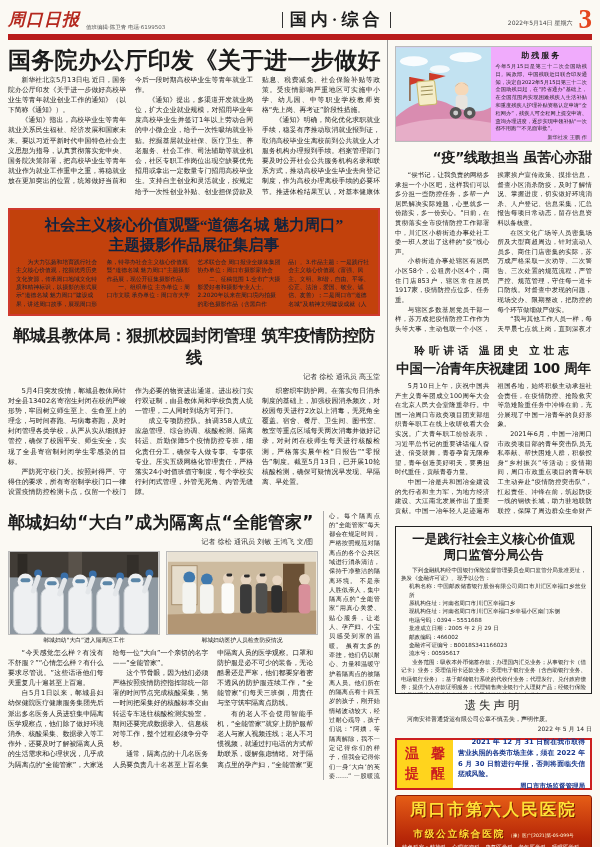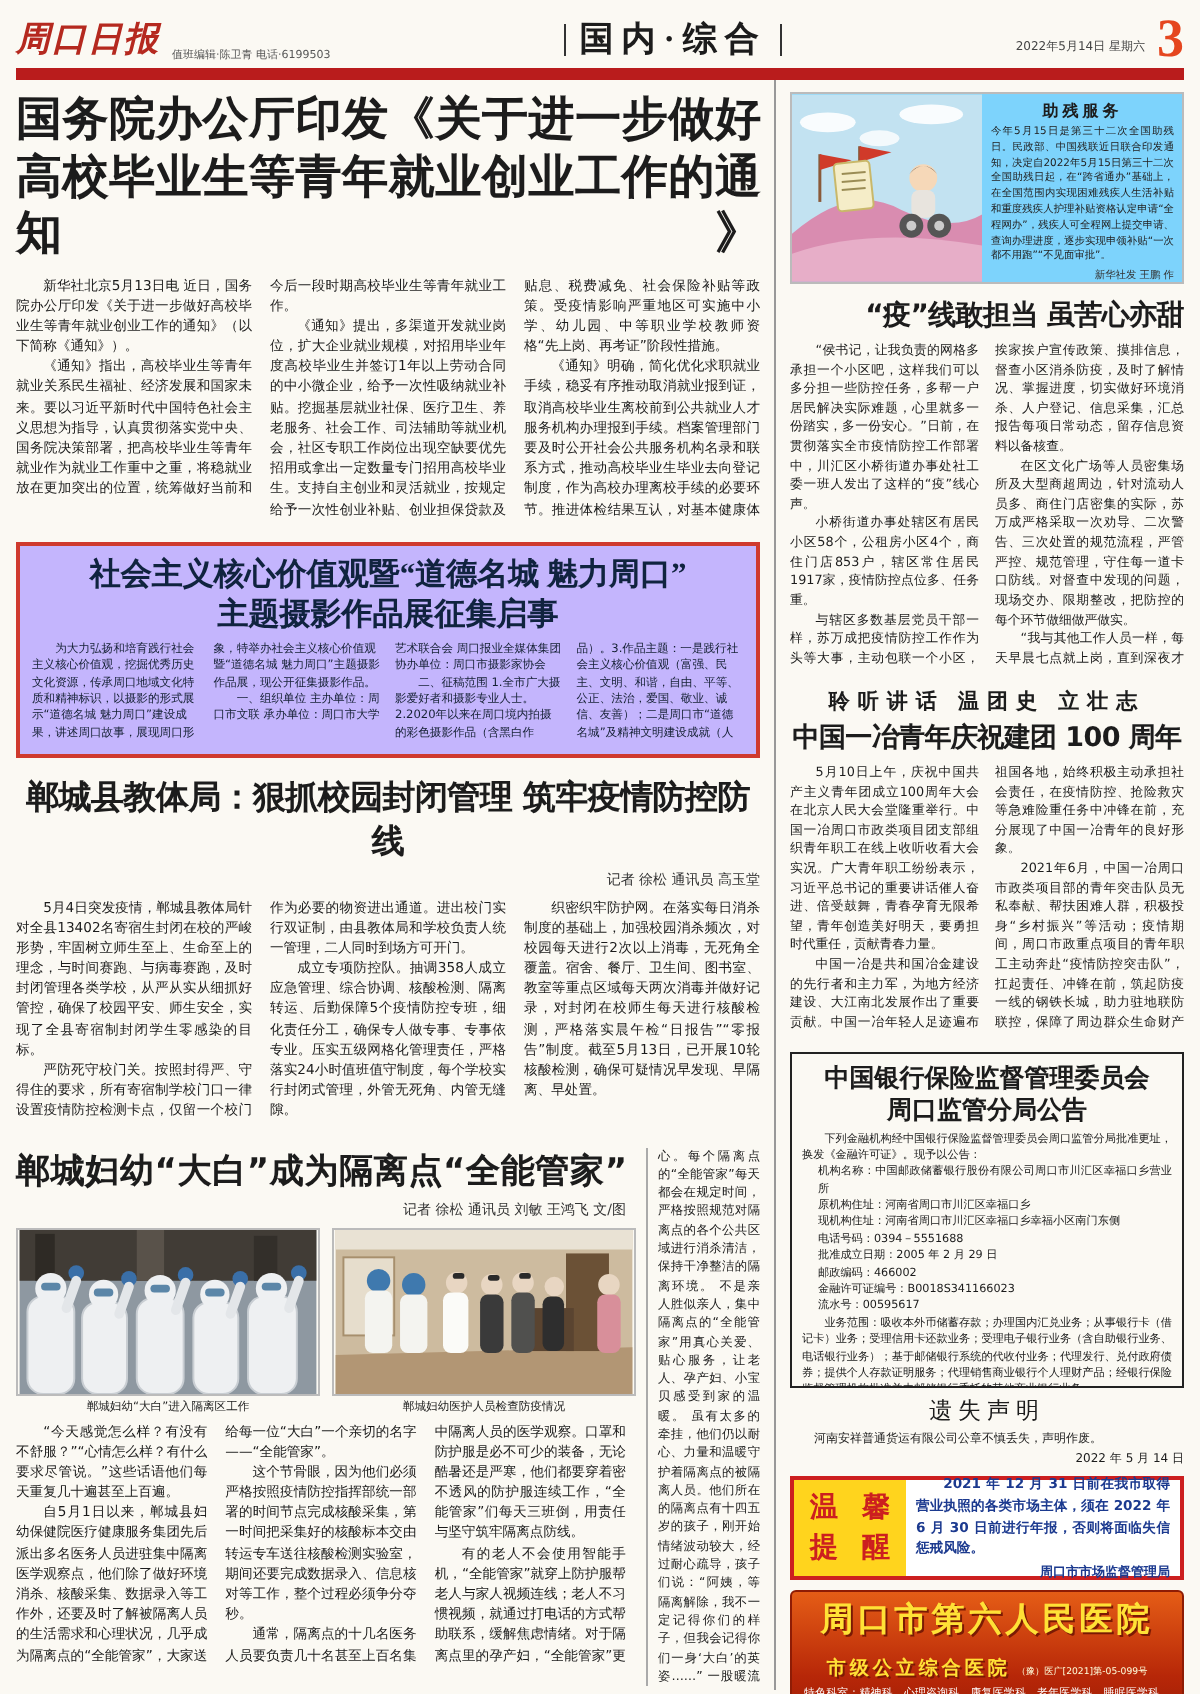--- a/index.html
+++ b/index.html
@@ -24,41 +24,41 @@
   .body-sm{font-size:6.8px;line-height:1.5;text-align:justify;color:#1b1b1b;overflow:hidden}
   .body-sm p{text-indent:2em}
   .cols3{column-count:3;column-gap:9px}
   .cols2{column-count:2;column-gap:8px}
   .cols4{column-count:4;column-gap:7px}
   .stretch{text-align:justify;text-align-last:justify}
   
   .lead-h{font-weight:900;font-size:23px;line-height:1.24;letter-spacing:-.5px;margin:2px 0 6px}
   .lead-body{height:128px}
   
-  .notice{border:2px solid #cf3a2e;background:#c4b5fd;margin-top:5px;padding:5px 6px 4px;height:108px;overflow:hidden}
+  .notice{border:2px solid #cf3a2e;background:#c2410c;margin-top:5px;padding:5px 6px 4px;height:108px;overflow:hidden}
   .notice-t{font-family:"Liberation Serif",serif;font-weight:bold;color:#10233f;text-align:center;font-size:15.5px;line-height:1.3}
   .notice-body{font-size:5.8px;line-height:1.45;height:54px;margin-top:3px;color:#142033}
   .notice-body p{text-indent:2em}
   
   .edu{margin-top:9px}
   .edu-h{font-weight:900;font-size:16.5px;text-align:center;letter-spacing:-.3px}
   .byline{text-align:right;font-size:7px;color:#333;margin:3px 0 4px}
   .edu-body{height:118px}
   
   .fuyou{margin-top:7px;display:flex}
   .fy-main{width:316px;padding-right:10px;border-right:1px solid #aaa}
   .fy-side{width:57px;padding-left:5px;font-size:6.2px;line-height:1.5;text-align:justify;overflow:hidden;height:268px}
   .fy-h{font-weight:900;font-size:17px;letter-spacing:-.5px}
   .photos{display:flex;gap:6px;margin-top:1px}
   .ph{width:152px}
   .ph svg{display:block;width:152px;border:1px solid #bbb}
   .caption{font-size:5.8px;text-align:center;color:#222;margin-top:1px}
   .fy-body{height:132px;margin-top:3px}
   
-  .cartoon-box{border:1px solid #bbb;height:96px;display:flex;background:#7dd3fc;overflow:hidden}
+  .cartoon-box{border:1px solid #bbb;height:96px;display:flex;background:#f0abfc;overflow:hidden}
   .cartoon-box svg{display:block}
   .ct-text{padding:3px 4px;width:100px}
   .ct-title{font-weight:bold;font-size:8px;text-align:center;letter-spacing:2px;margin-bottom:2px}
   .ct-cap{font-size:5.2px;line-height:1.5;text-align:justify;color:#222;height:70px;overflow:hidden}
   .ct-credit{font-size:5.2px;text-align:right;color:#333;margin-top:1px}
   .yx-h{font-weight:900;font-size:14px;text-align:right;margin:7px 0 4px;letter-spacing:-.3px}
   .yx-body{height:166px;font-size:6.4px}
   .kicker{font-family:"Liberation Serif",serif;font-weight:bold;font-size:10.5px;text-align:center;letter-spacing:4px;margin-top:7px}
   .yo-h{font-weight:900;font-size:13.5px;text-align:center;margin:2px 0 4px;letter-spacing:-.3px}
   .yo-body{height:138px;font-size:6.4px}
@@ -108,21 +108,20 @@
       <span class="pagenum">3</span>
     </div>
   </div>
 
   <div class="main">
 
     <div class="colL">
 
       <div>
         <div class="lead-h stretch" style="margin-bottom:0">国务院办公厅印发《关于进一步做好</div>
-        <div class="lead-h stretch" style="margin-top:0">高校毕业生等青年就业创业工作的通知》</div>
         <div class="body-sm cols3 lead-body">
           <p>新华社北京5月13日电 近日，国务院办公厅印发《关于进一步做好高校毕业生等青年就业创业工作的通知》（以下简称《通知》）。</p>
           <p>《通知》指出，高校毕业生等青年就业关系民生福祉、经济发展和国家未来。要以习近平新时代中国特色社会主义思想为指导，认真贯彻落实党中央、国务院决策部署，把高校毕业生等青年就业作为就业工作重中之重，将稳就业放在更加突出的位置，统筹做好当前和今后一段时期高校毕业生等青年就业工作。</p>
           <p>《通知》提出，多渠道开发就业岗位，扩大企业就业规模，对招用毕业年度高校毕业生并签订1年以上劳动合同的中小微企业，给予一次性吸纳就业补贴。挖掘基层就业社保、医疗卫生、养老服务、社会工作、司法辅助等就业机会，社区专职工作岗位出现空缺要优先招用或拿出一定数量专门招用高校毕业生。支持自主创业和灵活就业，按规定给予一次性创业补贴、创业担保贷款及贴息、税费减免、社会保险补贴等政策。受疫情影响严重地区可实施中小学、幼儿园、中等职业学校教师资格“先上岗、再考证”阶段性措施。</p>
           <p>《通知》明确，简化优化求职就业手续，稳妥有序推动取消就业报到证，取消高校毕业生离校前到公共就业人才服务机构办理报到手续。档案管理部门要及时公开社会公共服务机构名录和联系方式，推动高校毕业生毕业去向登记制度，作为高校办理离校手续的必要环节。推进体检结果互认，对基本健康体检项目，高校毕业生近6个月内已在合规医疗机构进行检测的，用人单位原则上不得要求重复体检。</p>
 
         </div>
       </div>
 
       <div class="notice">
@@ -300,21 +299,21 @@
         <div class="yo-h">中国一冶青年庆祝建团 100 周年</div>
         <div class="body-sm cols2 yo-body">
           <p>5月10日上午，庆祝中国共产主义青年团成立100周年大会在北京人民大会堂隆重举行。中国一冶周口市政类项目团支部组织青年职工在线上收听收看大会实况。广大青年职工纷纷表示，习近平总书记的重要讲话催人奋进、倍受鼓舞，青春孕育无限希望，青年创造美好明天，要勇担时代重任，贡献青春力量。</p>
           <p>中国一冶是共和国冶金建设的先行者和主力军，为地方经济建设、大江南北发展作出了重要贡献。中国一冶年轻人足迹遍布祖国各地，始终积极主动承担社会责任，在疫情防控、抢险救灾等急难险重任务中冲锋在前，充分展现了中国一冶青年的良好形象。</p>
           <p>2021年6月，中国一冶周口市政类项目部的青年突击队员无私奉献、帮扶困难人群，积极投身“乡村振兴”等活动；疫情期间，周口市政重点项目的青年职工主动奔赴“疫情防控突击队”，扛起责任、冲锋在前，筑起防疫一线的钢铁长城，助力驻地联防联控，保障了周边群众生命财产安全——青年们用实干践行了“请党放心、强国有我”的担当。</p>
 
         </div>
       </div>
 
       <div class="bank">
-        <div class="bank-t">中国银行保险监督管理委员会</div>
+        <div class="bank-t">一是践行社会主义核心价值观</div>
         <div class="bank-t">周口监管分局公告</div>
         <div class="bank-body">
           <p class="ind">下列金融机构经中国银行保险监督管理委员会周口监管分局批准更址，换发《金融许可证》。现予以公告：</p>
           <p class="item">机构名称：中国邮政储蓄银行股份有限公司周口市川汇区幸福口乡营业所</p>
           <p class="item">原机构住址：河南省周口市川汇区幸福口乡</p>
           <p class="item">现机构住址：河南省周口市川汇区幸福口乡幸福小区南门东侧</p>
           <p class="item">电话号码：0394－5551688</p>
           <p class="item">批准成立日期：2005 年 2 月 29 日</p>
           <p class="item">邮政编码：466002</p>
           <p class="item">金融许可证编号：B0018S341166023</p>

